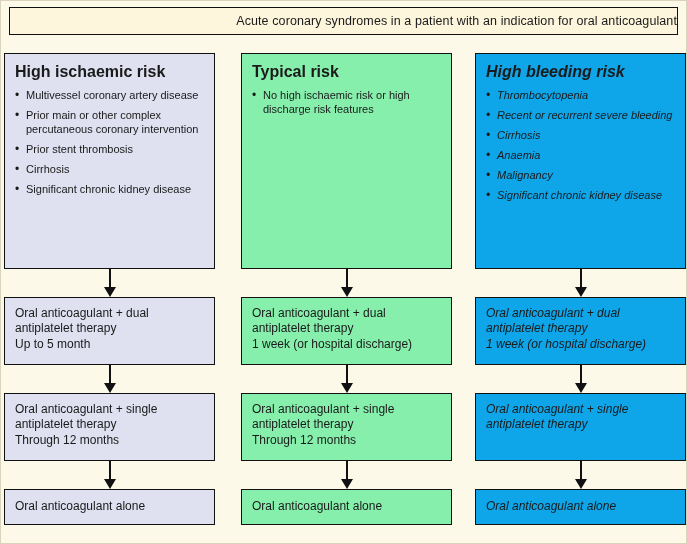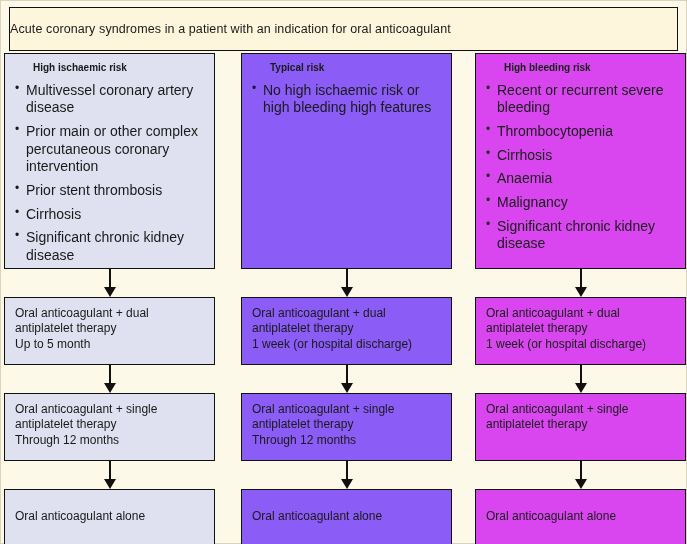--- a/index.html
+++ b/index.html
@@ -21,27 +21,27 @@
     box-sizing: border-box;
     border: 1px solid #d9d3bb;
     background: #fdf9e8;
   }
   
   .title-banner {
     position: absolute;
     left: 8px;
     top: 6px;
     width: 669px;
-    height: 44px;
+    height: 28px;
     box-sizing: border-box;
     border: 1.5px solid #111;
     background: #fdf6dd;
     display: flex;
     align-items: center;
-    justify-content: flex-start;
+    justify-content: flex-end;
     font-size: 12.5px;
     letter-spacing: .1px;
   }
   
   .col {
     position: absolute;
     top: 52px;
     width: 211px;
   }
   .col-0 { left: 3px; }
@@ -49,52 +49,52 @@
   .col-2 { left: 474px; }
 
   .box {
     box-sizing: border-box;
     border: 1.5px solid #111;
     padding: 8px 10px 8px 10px;
     font-size: 12px;
     line-height: 1.28;
   }
   .box.blue   { background: #dfe0f0; }
-  .box.green  { background: #8b5cf6; }
-  .box.peach  { background: #d946ef; }
+  .box.green  { background: #86efac; }
+  .box.peach  { background: #0ea5e9; font-style: italic; }
 
   .box-head {
     font-weight: bold;
-    font-size: 10px;
-    margin: 0 0 7px 18px;
+    font-size: 16px;
+    margin: 0 0 7px 0;
   }
   ul.bullets {
     list-style: none;
     margin: 0;
     padding: 0;
   }
   ul.bullets li {
     position: relative;
     padding-left: 11px;
     margin-bottom: 6px;
-    font-size: 14px;
+    font-size: 11px;
     line-height: 1.26;
   }
   ul.bullets li:last-child { margin-bottom: 0; }
   ul.bullets li::before {
     content: "\2022";
     position: absolute;
     left: 0;
     top: -1px;
     font-size: 12px;
   }
   .risk-box { height: 216px; }
   .stage-box { min-height: 68px; }
   .stage-box .line { display: block; }
-  .final-box { height: 56px; display: flex; align-items: center; }
+  .final-box { height: 36px; display: flex; align-items: center; }
 
   
   .arrow {
     position: relative;
     height: 28px;
     width: 100%;
   }
   .arrow .shaft {
     position: absolute;
     left: 50%;
@@ -164,21 +164,21 @@
 
     <div class="box blue final-box">
       <span>Oral anticoagulant alone</span>
     </div>
   </div>
 
   <div class="col col-1">
     <div class="box green risk-box">
       <div class="box-head">Typical risk</div>
       <ul class="bullets">
-        <li>No high ischaemic risk or high bleeding high features</li>
+        <li>No high ischaemic risk or high discharge risk features</li>
       </ul>
     </div>
 
     <div class="arrow">
       <span class="shaft"></span>
       <span class="head"></span>
     </div>
 
     <div class="box green stage-box">
       <span class="line">Oral anticoagulant + dual antiplatelet therapy</span>
@@ -202,22 +202,22 @@
 
     <div class="box green final-box">
       <span>Oral anticoagulant alone</span>
     </div>
   </div>
 
   <div class="col col-2">
     <div class="box peach risk-box">
       <div class="box-head">High bleeding risk</div>
       <ul class="bullets">
+        <li>Thrombocytopenia</li>
         <li>Recent or recurrent severe bleeding</li>
-        <li>Thrombocytopenia</li>
         <li>Cirrhosis</li>
         <li>Anaemia</li>
         <li>Malignancy</li>
         <li>Significant chronic kidney disease</li>
       </ul>
     </div>
 
     <div class="arrow">
       <span class="shaft"></span>
       <span class="head"></span>

